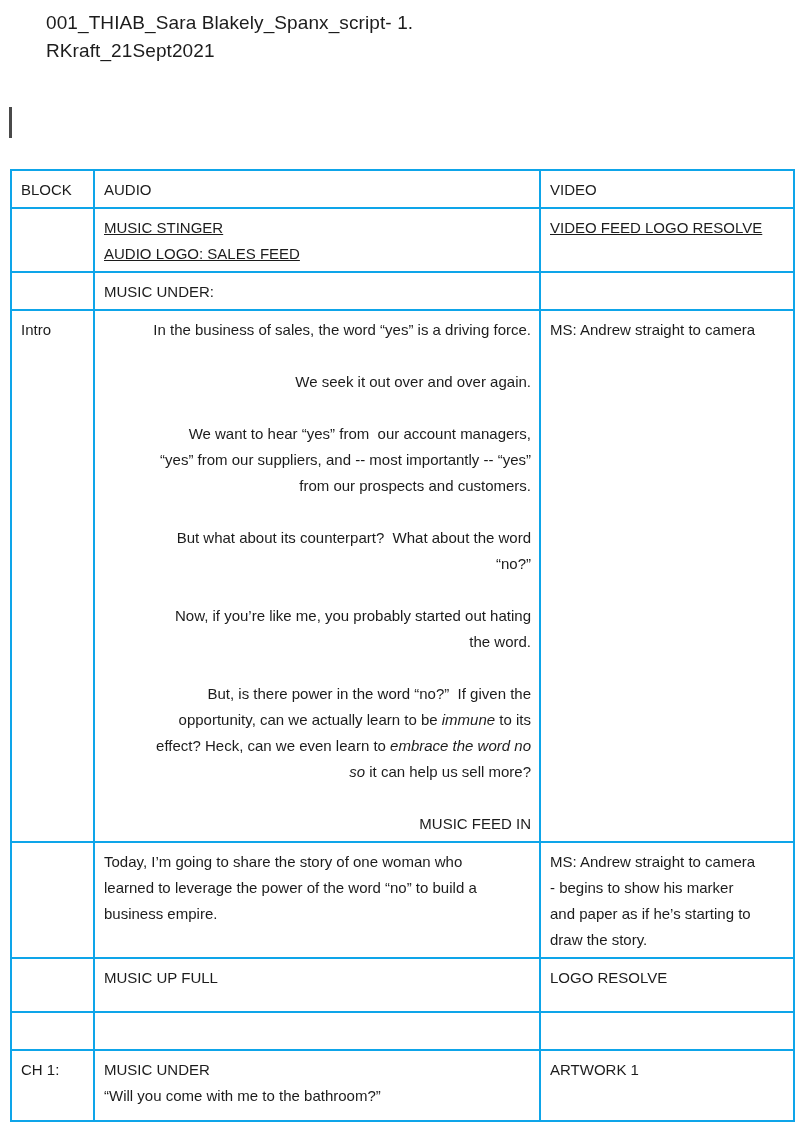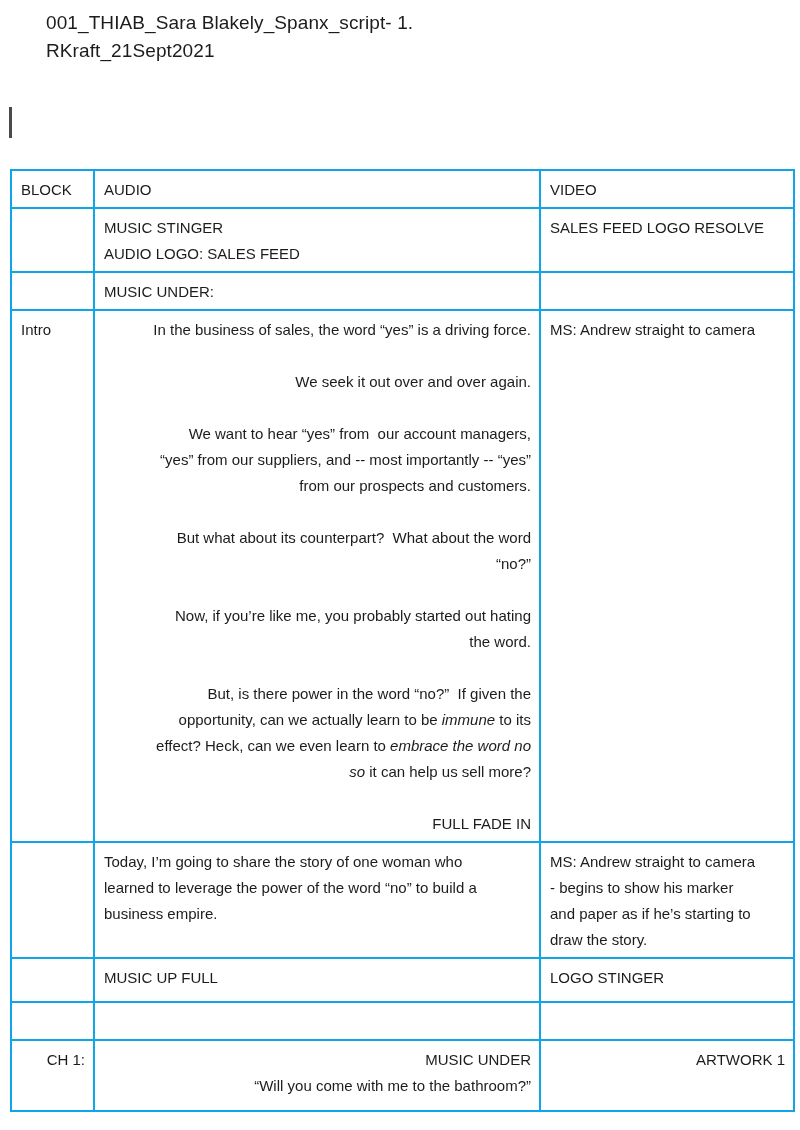--- a/index.html
+++ b/index.html
@@ -50,27 +50,27 @@
     padding: 6px 8px 4px 9px;
     font-size: 15px;
     line-height: 26px;
     font-weight: normal;
     white-space: pre-wrap;
     word-wrap: break-word;
     box-sizing: border-box;
     color: #1c1c1c;
   }
   tr.h37 td, tr.h37 th { height: 37px; }
-  tr.h66 td { height: 58px; }
+  tr.h66 td { height: 58px; text-decoration: underline; }
   tr.h46 td { height: 34px; margin-left: 12px; }
   tr.h534 td { height: 430px; }
   tr.h110 td { height: 110px; margin-left: 19px; }
-  tr.h42 td { height: 44px; }
+  tr.h42 td { height: 54px; }
   tr.h38 td { height: 38px; }
-  tr.h73 td { height: 71px; text-align: right; }
+  tr.h73 td { height: 71px; }
   td.video-tight { line-height: 23px; }
   td.bold-cell { font-weight: bold; margin-left: 13px; }
   .para { margin: 0 0 26px 0; text-align: right; }
   .para:last-child { margin-bottom: 0; }
 </style>
 </head>
 <body>
 
 <div class="page">
 
@@ -87,53 +87,53 @@
     <tbody>
       <tr class="h37">
         <th>BLOCK</th>
         <th>AUDIO</th>
         <th>VIDEO</th>
       </tr>
       <tr class="h66">
         <td></td>
         <td>MUSIC STINGER
 AUDIO LOGO: SALES FEED</td>
-        <td>SALES FEED LOGO RESOLVE</td>
+        <td>VIDEO FEED LOGO RESOLVE</td>
       </tr>
       <tr class="h46">
         <td></td>
         <td>MUSIC UNDER:</td>
         <td></td>
       </tr>
       <tr class="h534">
         <td>Intro</td>
         <td><div class="para"><span>In the business of sales, the word “yes” is a driving force.</span></div><div class="para"><span>We seek it out over and over again.</span></div><div class="para"><span>We want to hear “yes” from  our account managers,
 “yes” from our suppliers, and -- most importantly -- “yes”
 from our prospects and customers.</span></div><div class="para"><span>But what about its counterpart?  What about the word
 “no?”</span></div><div class="para"><span>Now, if you’re like me, you probably started out hating
 the word.</span></div><div class="para"><span>But, is there power in the word “no?”  If given the
 opportunity, can we actually learn to be </span><span style="font-style: italic;">immune</span><span> to its
 effect? Heck, can we even learn to </span><span style="font-style: italic;">embrace the word no
-so</span><span> it can help us sell more?</span></div><div class="para"><span>FULL FADE IN</span></div></td>
+so</span><span> it can help us sell more?</span></div><div class="para"><span>MUSIC FEED IN</span></div></td>
         <td>MS: Andrew straight to camera</td>
       </tr>
       <tr class="h110">
         <td></td>
         <td>Today, I’m going to share the story of one woman who
 learned to leverage the power of the word “no” to build a
 business empire.</td>
         <td class="video-tight">MS: Andrew straight to camera
 - begins to show his marker
 and paper as if he’s starting to
 draw the story.</td>
       </tr>
       <tr class="h42">
         <td></td>
         <td>MUSIC UP FULL</td>
-        <td>LOGO STINGER</td>
+        <td>LOGO RESOLVE</td>
       </tr>
       <tr class="h38">
         <td></td>
         <td></td>
         <td></td>
       </tr>
       <tr class="h73">
         <td>CH 1:</td>
         <td>MUSIC UNDER
 “Will you come with me to the bathroom?”</td>

